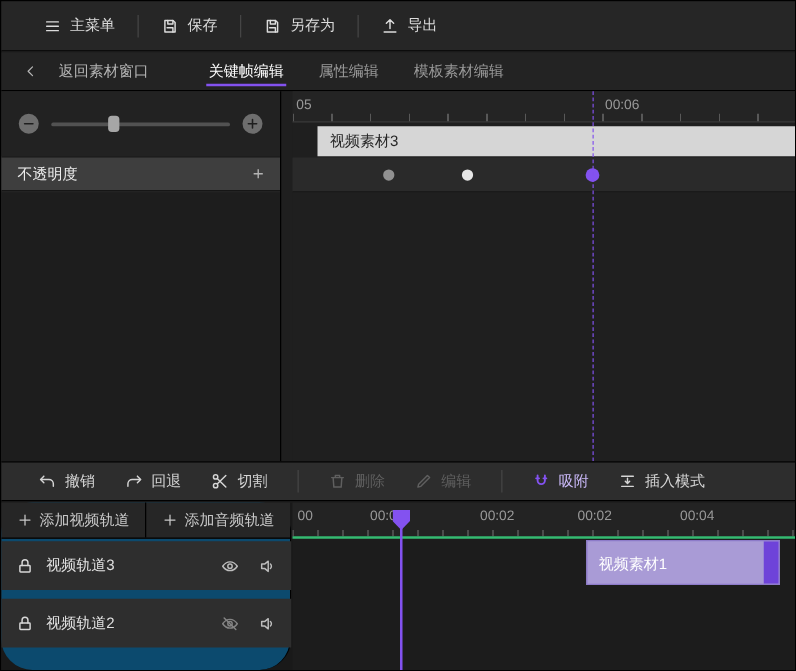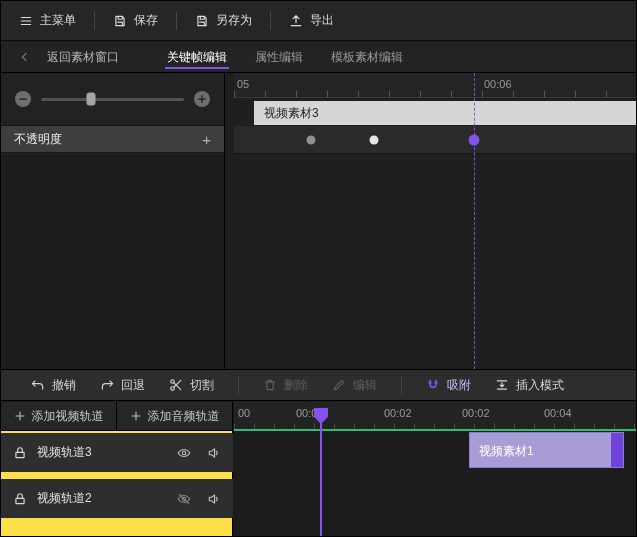--- a/index.html
+++ b/index.html
@@ -7,21 +7,21 @@
   .app{
     position:relative;width:637px;height:537px;overflow:hidden;
     background:#1e1e1e;border:1px solid #000;
     font-family:"Liberation Sans", sans-serif;color:#d8d8d8;font-size:12px;
     -webkit-user-select:none;user-select:none;
   }
   .ic{width:14px;height:14px;stroke:currentColor;fill:none;stroke-width:2;stroke-linecap:round;stroke-linejoin:round;display:block;}
   .ic.small{width:12px;height:12px;}
 
   
-  .menubar{position:absolute;left:0;top:0;right:0;height:40px;background:#262626;border-bottom:1px solid #0c0c0c;display:flex;align-items:center;}
+  .menubar{position:absolute;left:0;top:0;right:0;height:40px;background:#262626;border-bottom:1px solid #0c0c0c;display:flex;align-items:center;padding-left:16px;}
   .mb-item{display:flex;align-items:center;gap:7px;padding:0 18px;height:24px;color:#dcdcdc;cursor:pointer;}
   .vsep{width:1px;height:18px;background:#454545;}
 
   
   .tabbar{position:absolute;left:0;top:41px;right:0;height:31px;background:#232323;border-bottom:1px solid #000;display:flex;align-items:center;padding-left:18px;}
   .back-btn{display:flex;align-items:center;gap:16px;color:#b5b5b5;padding:0 10px 0 0;margin-right:24px;cursor:pointer;}
   .tab{position:relative;padding:0 14px;height:100%;display:flex;align-items:center;color:#9a9a9a;cursor:pointer;}
   .tab.active{color:#ffffff;}
   .tab.active::after{content:"";position:absolute;left:12px;right:12px;bottom:3px;height:2px;background:var(--accent,#8352f0);}
 
@@ -52,21 +52,21 @@
 
   
   .etb{position:absolute;left:0;top:368px;right:0;height:32px;background:#2d2d2d;border-top:1px solid #000;border-bottom:1px solid #000;display:flex;align-items:center;gap:24px;padding-left:30px;}
   .etb-item{display:flex;align-items:center;gap:7px;color:#d5d5d5;cursor:pointer;}
   .etb-item.disabled{color:#5f5f5f;cursor:default;}
   .etb-item.snap-active{color:#c9b8f7;}
   .etb-item.snap-active .ic{color:var(--accent,#8352f0);stroke-width:2.6;}
 
   
   .bottom{position:absolute;left:0;top:401px;right:0;bottom:0;background:#191919;}
-  .bt-left{position:absolute;left:0;top:0;width:232px;height:100%;background:#fde047;border-right:1px solid #000;}
+  .bt-left{position:absolute;left:0;top:0;width:232px;height:100%;background:#0c4a6e;border-right:1px solid #000;border-radius:25px;}
   .add-row{position:absolute;left:0;top:0;right:0;height:29px;display:flex;border-bottom:1px solid #000;background:#262626;}
   .add-btn{flex:1;display:flex;align-items:center;justify-content:center;gap:6px;color:#c8c8c8;cursor:pointer;}
   .add-btn + .add-btn{border-left:1px solid #000;}
   .track-h{position:absolute;left:0;width:232px;height:39px;background:#2e2e2e;display:flex;align-items:center;gap:10px;padding:0 12px;cursor:pointer;}
   .track-h .name{color:#e0e0e0;}
   .th-icons{margin-left:auto;display:flex;gap:16px;align-items:center;color:#bdbdbd;}
   .th-icons .dim{color:#848484;}
   .t1{top:31px;}
   .t2{top:77px;}
 

